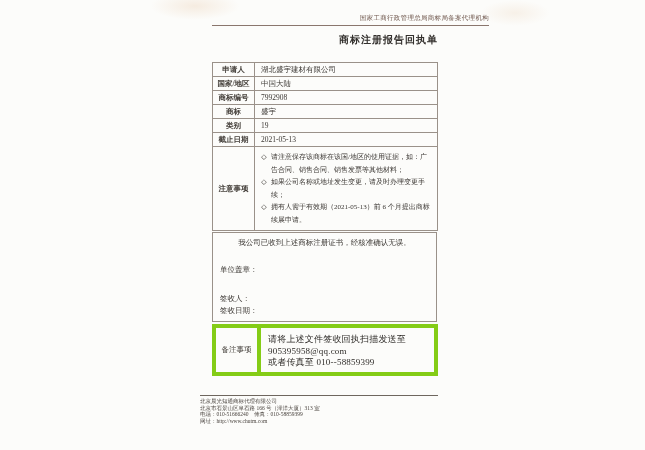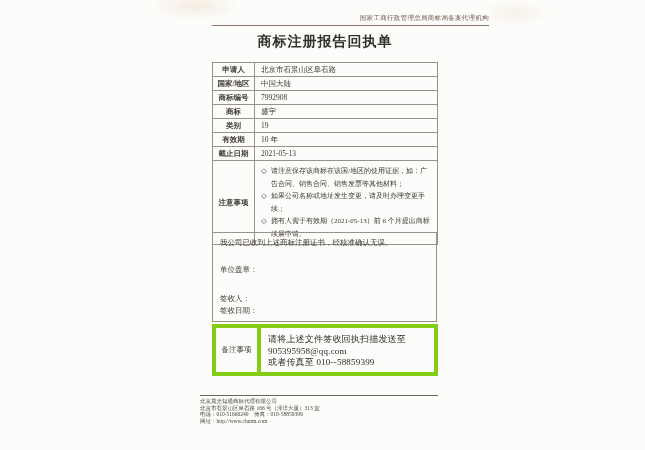--- a/index.html
+++ b/index.html
@@ -21,21 +21,21 @@
   
   .agency-wrap{
     position:absolute;left:212px;top:13px;width:277px;
     text-align:right;font-size:6.5px;line-height:9px;color:#6d554b;
     border-bottom:1px solid #8a766d;padding-bottom:3px;letter-spacing:0.3px;
   }
 
   
   .doc-title{
     position:absolute;left:212px;top:33px;width:226px;
-    text-align:center;font-size:14px;font-weight:bold;color:#33302d;letter-spacing:1px;
+    text-align:right;font-size:10px;font-weight:bold;color:#33302d;letter-spacing:1px;
   }
 
   
   table{border-collapse:collapse;}
   .info-table{position:absolute;left:212px;top:62px;width:226px;table-layout:fixed;}
   .info-table td{border:1px solid #9a9189;font-size:7.5px;vertical-align:middle;}
   .info-table .lbl{width:39px;text-align:center;padding:1px 1px;color:#45403b;font-weight:bold;}
   .info-table .val{padding:1px 2px 1px 6px;color:#3b3733;}
   .info-table tr.small td{height:11px;}
   .notes-cell{padding:4px 5px 4px 5px !important;}
@@ -44,21 +44,21 @@
 
   
   .receipt{
     position:absolute;left:212px;top:232px;width:223px;height:88px;
     border:1px solid #9a9189;background:transparent;
   }
   .receipt-title{
     text-align:center;font-size:9.5px;font-weight:bold;letter-spacing:1px;
     text-decoration:underline;margin-top:4px;color:#33302d;
   }
-  .receipt-confirm{font-size:7.5px;margin:5px 7px 0 7px;color:#3b3733;}
+  .receipt-confirm{font-size:7.5px;margin:5px 7px 0 7px;color:#3b3733;text-align:center;}
   .receipt-stamp{font-size:7.5px;margin:17px 7px 4px 7px;color:#3b3733;}
   .receipt-signer{font-size:7.5px;margin:19px 7px 0 7px;color:#3b3733;}
   .receipt-date{font-size:7.5px;margin:2px 7px 0 7px;color:#3b3733;}
 
   
   .remarks-table{position:absolute;left:212px;top:324px;width:226px;table-layout:fixed;}
   .remarks-table td{border:4px solid #84cc16;vertical-align:middle;}
   .remarks-table .lbl{width:39px;text-align:center;font-size:7.5px;color:#45403b;}
   .remarks-cell{padding:3px 4px 3px 7px;height:38px;}
   .remarks-line1{font-size:9px;color:#2e2b28;margin-top:1px;letter-spacing:0.2px;}
@@ -81,41 +81,37 @@
   <div class="agency-wrap">
     <span>国家工商行政管理总局商标局备案代理机构</span>
   </div>
 
   <div class="doc-title">商标注册报告回执单</div>
 
   <table class="info-table">
     <tbody>
         <tr class="small">
       <td class="lbl">申请人</td>
-      <td class="val">北京市石景山区阜石路</td>
+      <td class="val">湖北盛宇建材有限公司</td>
     </tr>
     <tr class="small">
       <td class="lbl">国家/地区</td>
       <td class="val">中国大陆</td>
     </tr>
     <tr class="small">
       <td class="lbl">商标编号</td>
       <td class="val">7992908</td>
     </tr>
     <tr class="small">
       <td class="lbl">商标</td>
       <td class="val">盛宇</td>
     </tr>
     <tr class="small">
       <td class="lbl">类别</td>
       <td class="val">19</td>
-    </tr>
-    <tr class="small">
-      <td class="lbl">有效期</td>
-      <td class="val">10 年</td>
     </tr>
     <tr class="small">
       <td class="lbl">截止日期</td>
       <td class="val">2021-05-13</td>
     </tr>
     <tr>
       <td class="lbl">注意事项</td>
       <td class="val notes-cell">
         <div class="note">
           <span class="bullet">◇</span>

